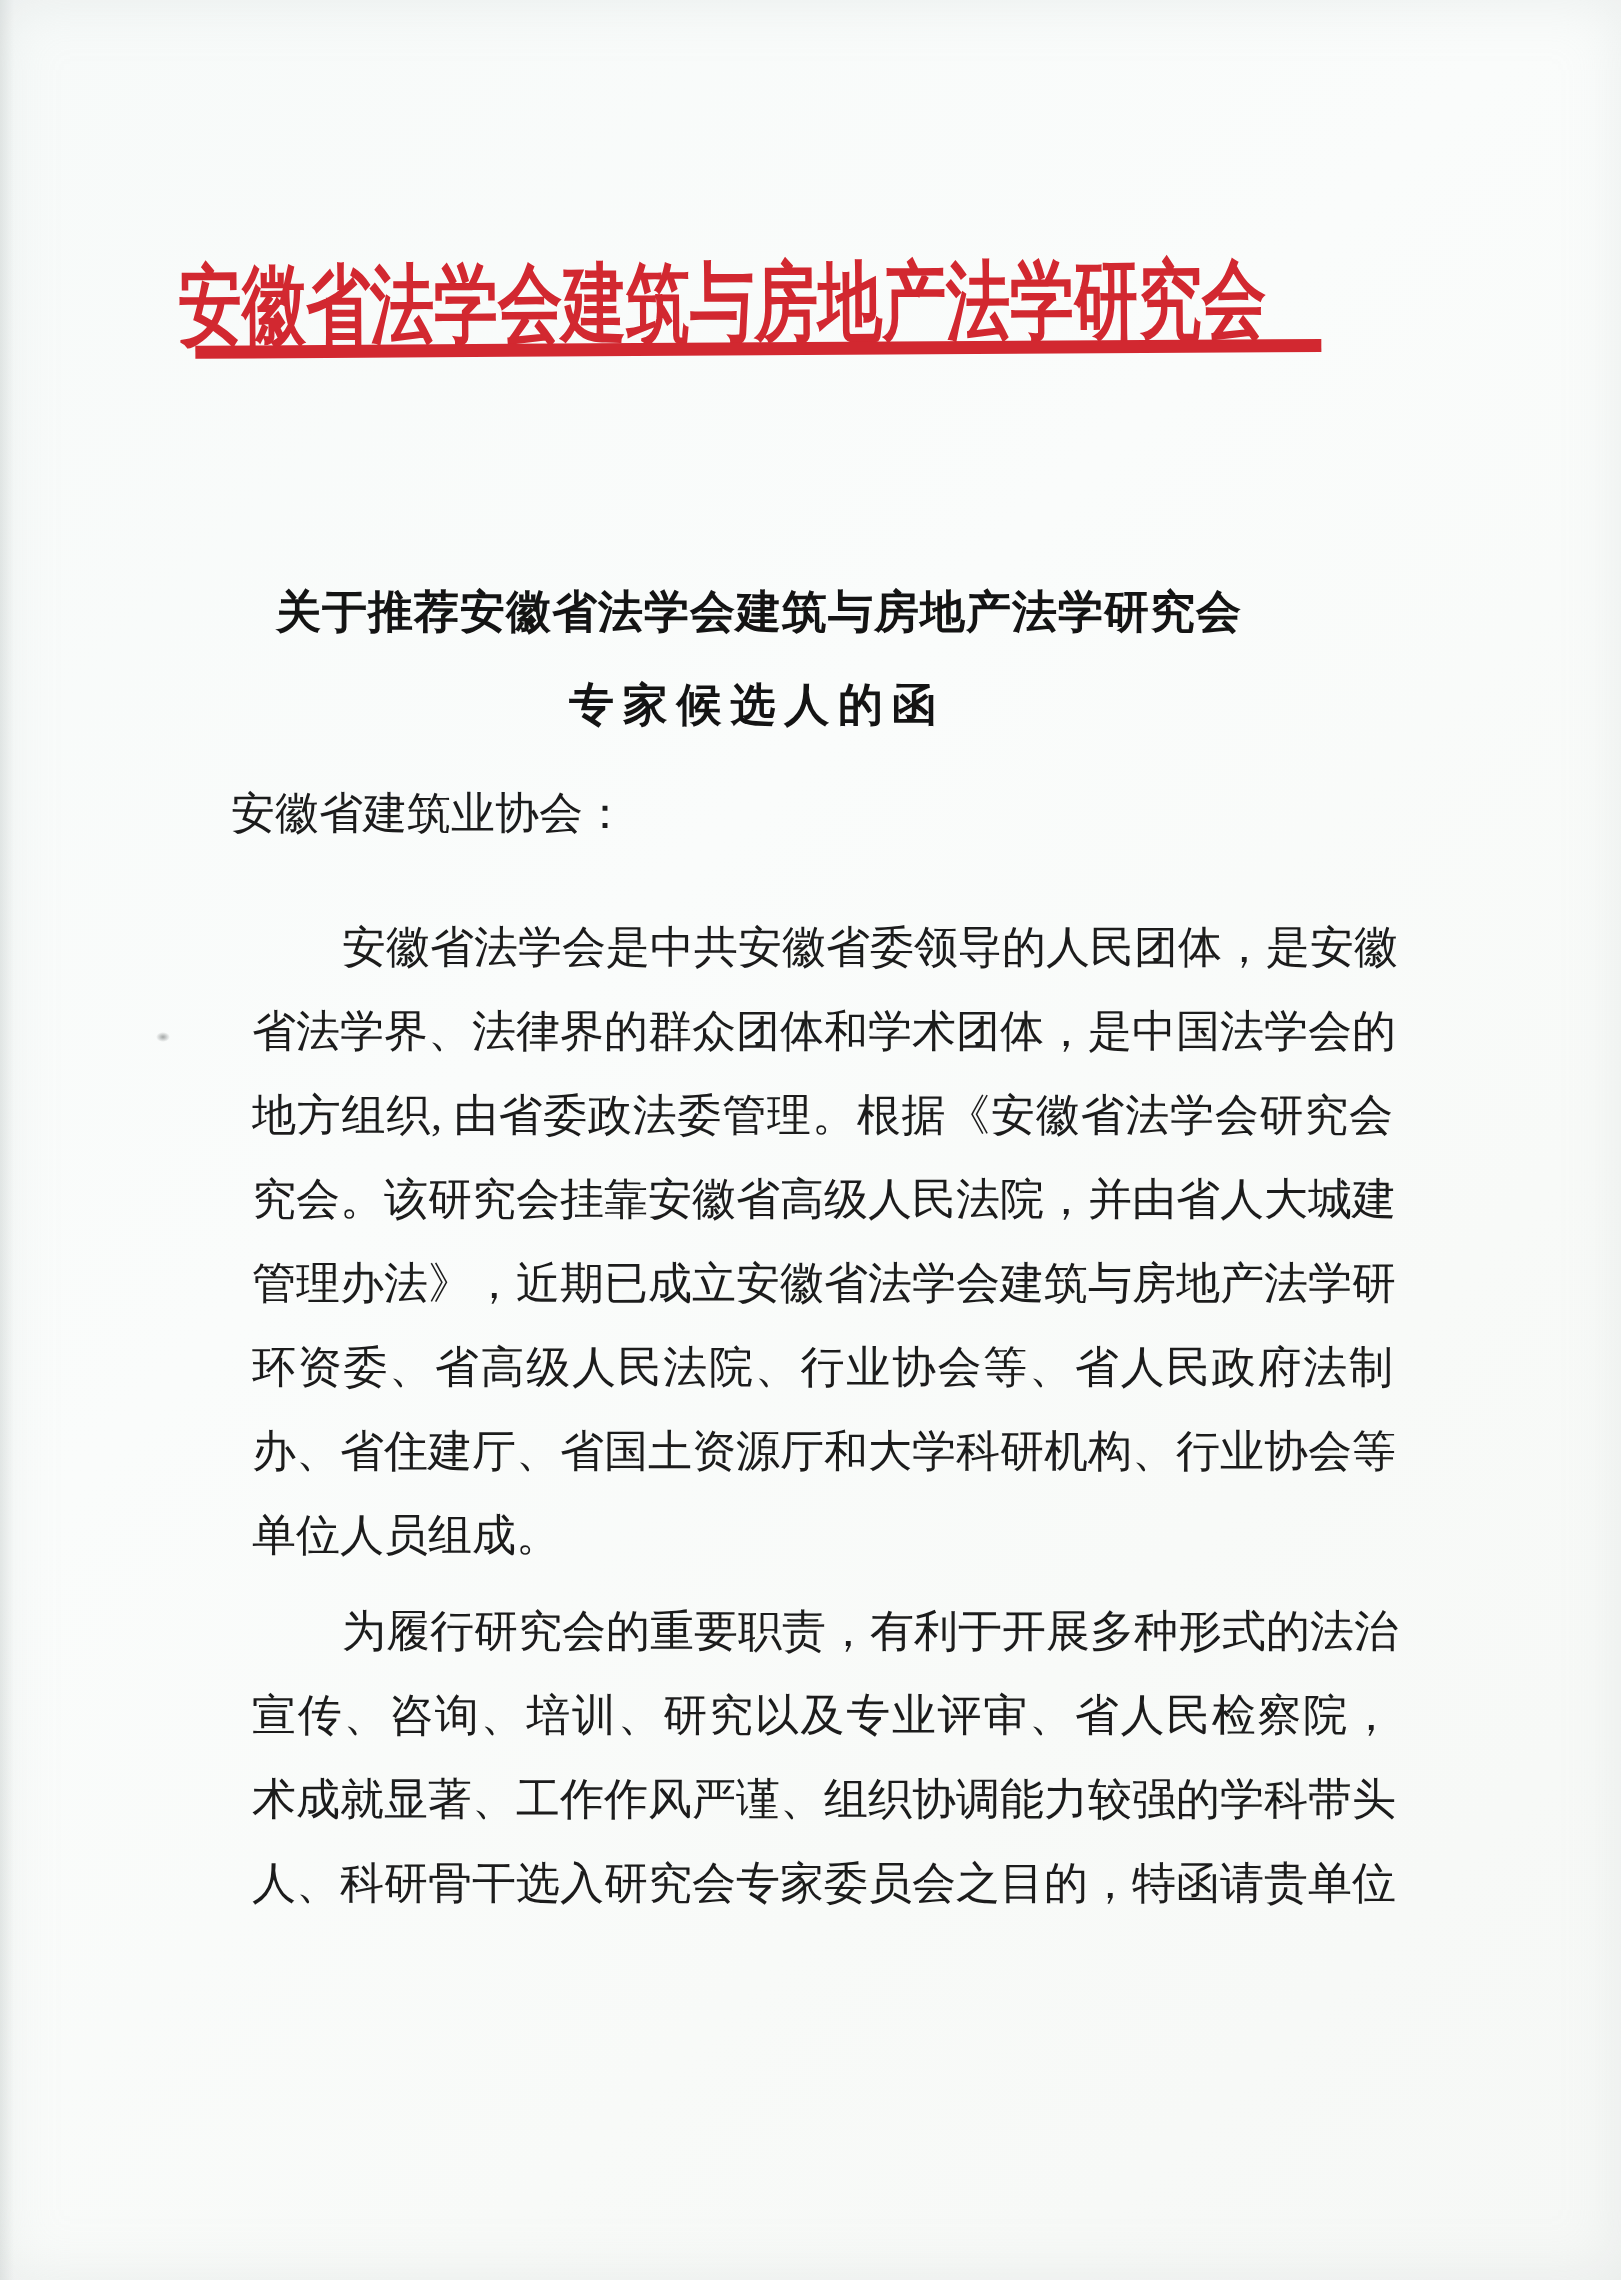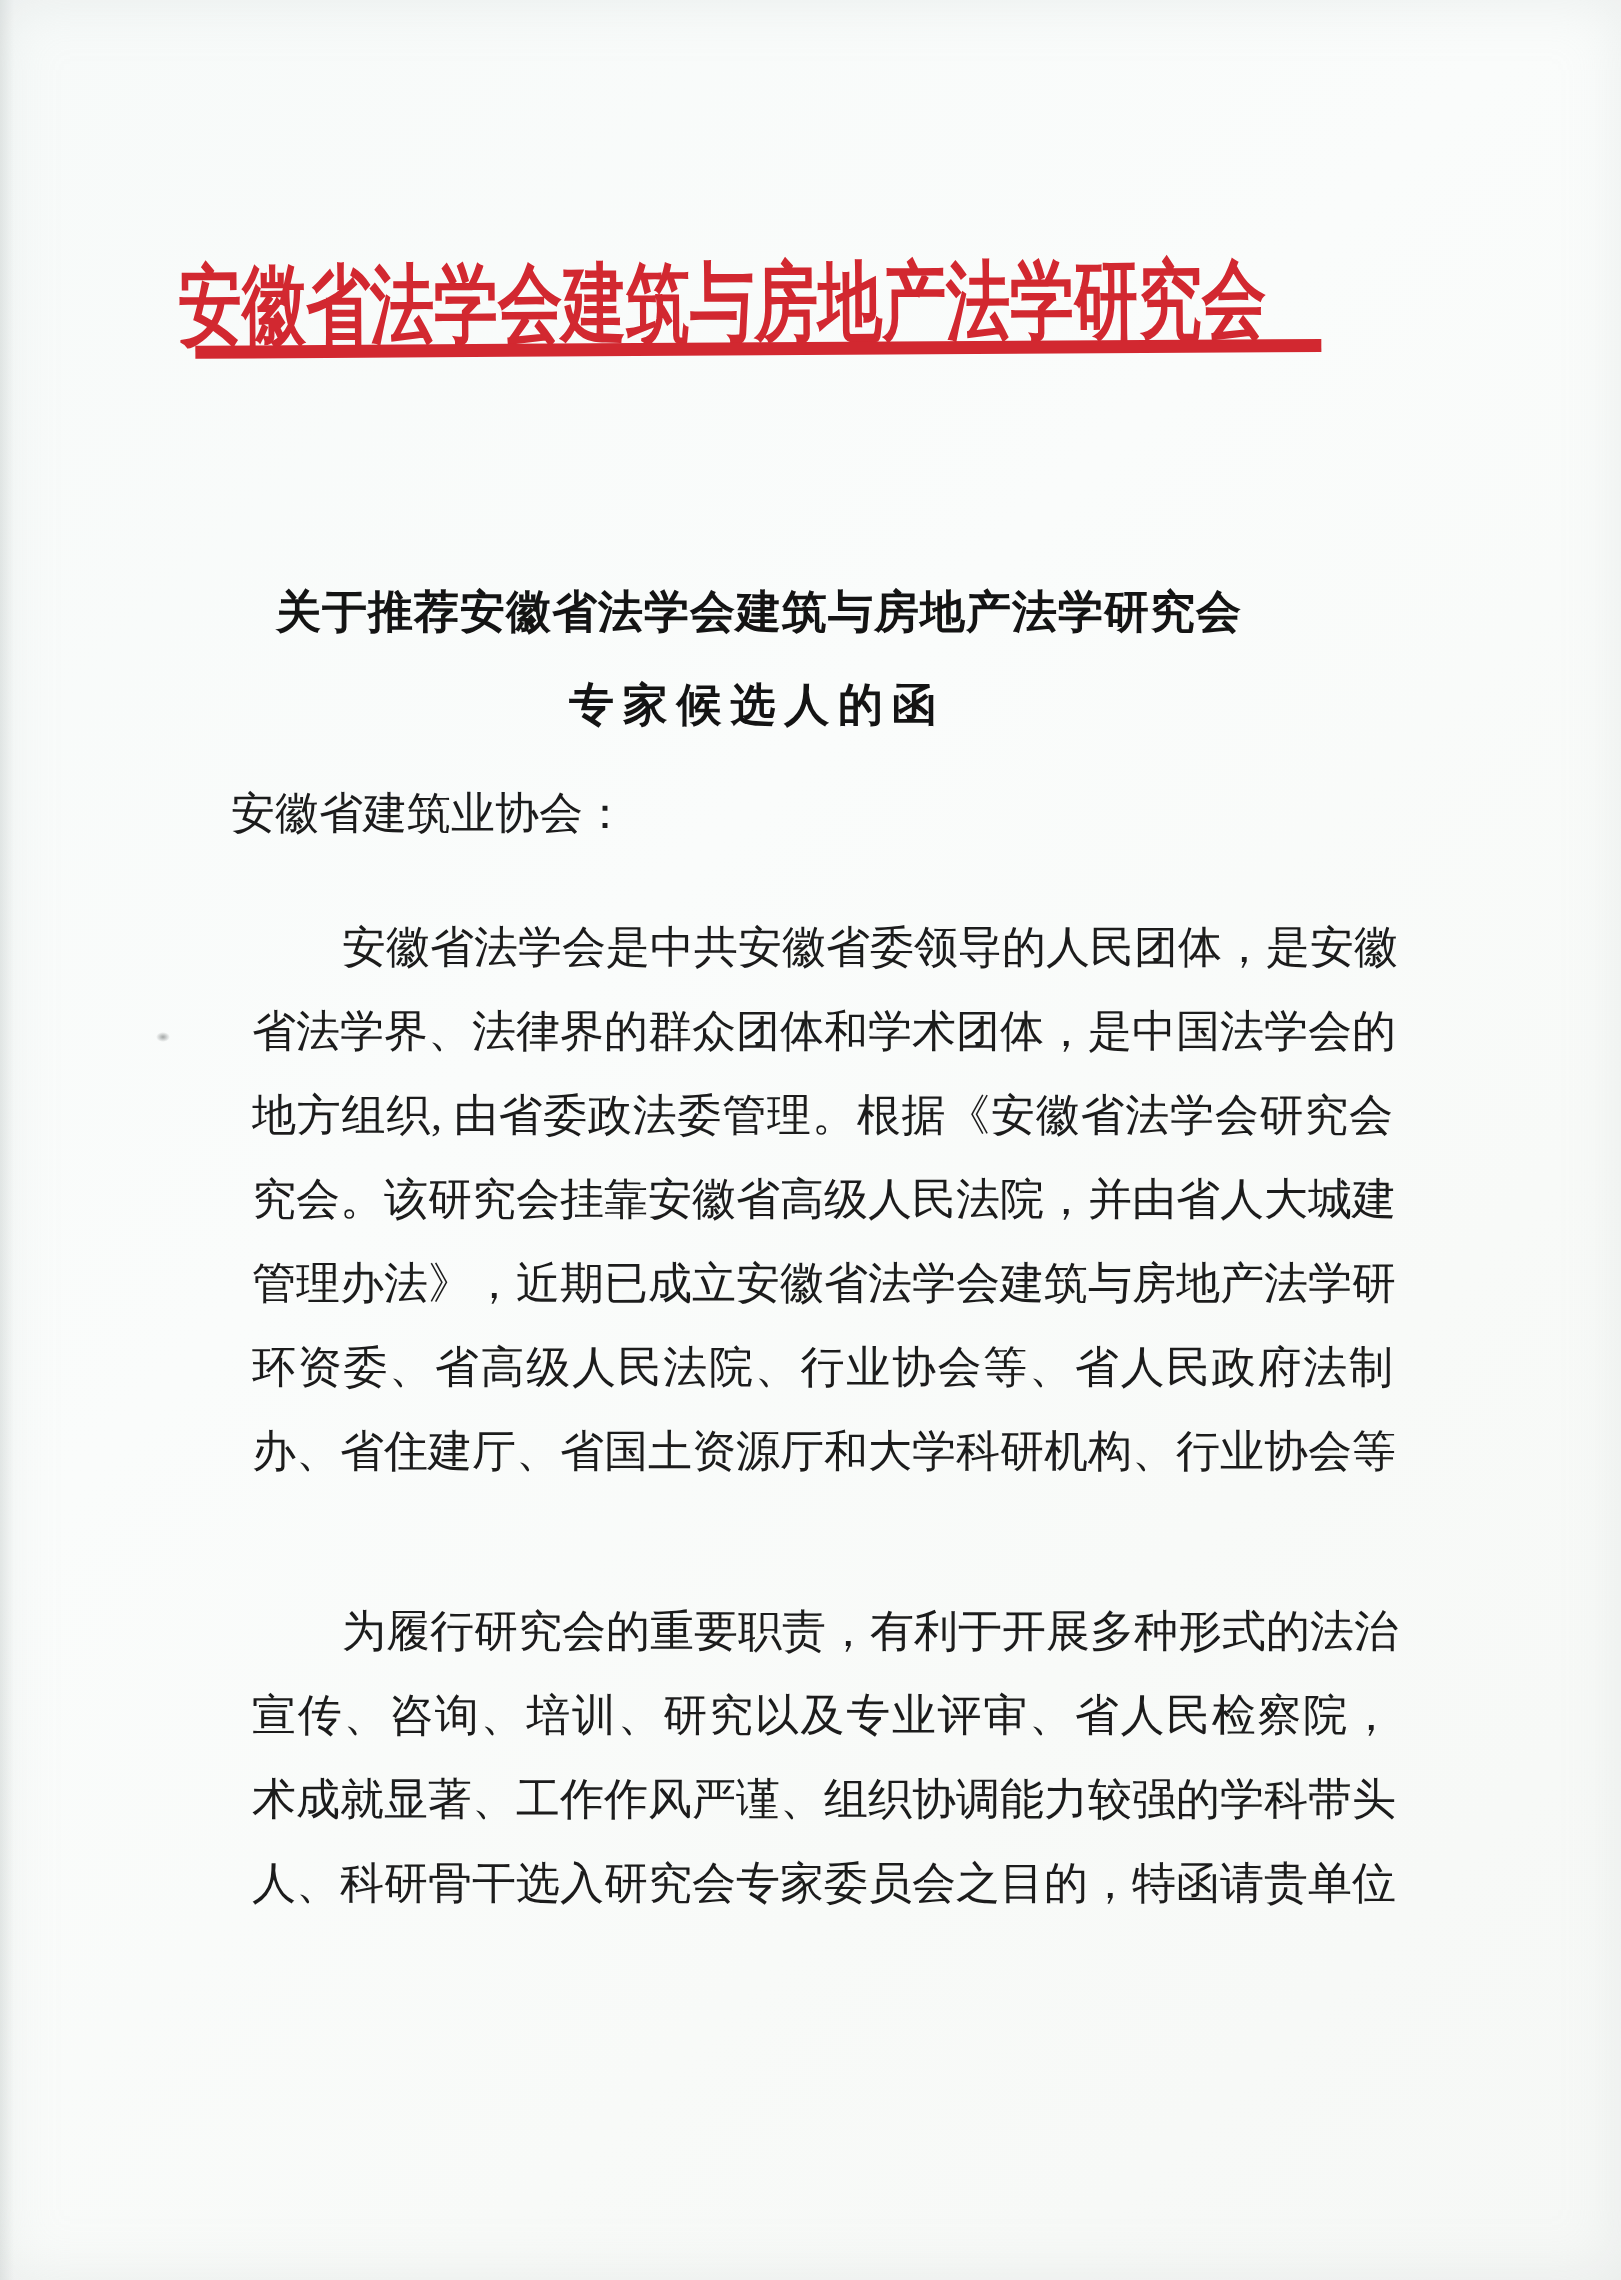--- a/index.html
+++ b/index.html
@@ -87,20 +87,21 @@
   <div class="salutation">安徽省建筑业协会：</div>
 
   <div class="body-block" id="para1">
     <div class="bline indent">安徽省法学会是中共安徽省委领导的人民团体，是安徽</div>
     <div class="bline">省法学界、法律界的群众团体和学术团体，是中国法学会的</div>
     <div class="bline">地方组织, 由省委政法委管理。根据《安徽省法学会研究会</div>
     <div class="bline">究会。该研究会挂靠安徽省高级人民法院，并由省人大城建</div>
     <div class="bline">管理办法》，近期已成立安徽省法学会建筑与房地产法学研</div>
     <div class="bline">环资委、省高级人民法院、行业协会等、省人民政府法制</div>
     <div class="bline">办、省住建厅、省国土资源厅和大学科研机构、行业协会等</div>
+    <div class="bline endline">单位人员组成。</div>
   </div>
 
   <div class="body-block" id="para2">
     <div class="bline indent">为履行研究会的重要职责，有利于开展多种形式的法治</div>
     <div class="bline">宣传、咨询、培训、研究以及专业评审、省人民检察院，</div>
     <div class="bline">术成就显著、工作作风严谨、组织协调能力较强的学科带头</div>
     <div class="bline">人、科研骨干选入研究会专家委员会之目的，特函请贵单位</div>
   </div>
 
   <div class="speck"></div>

